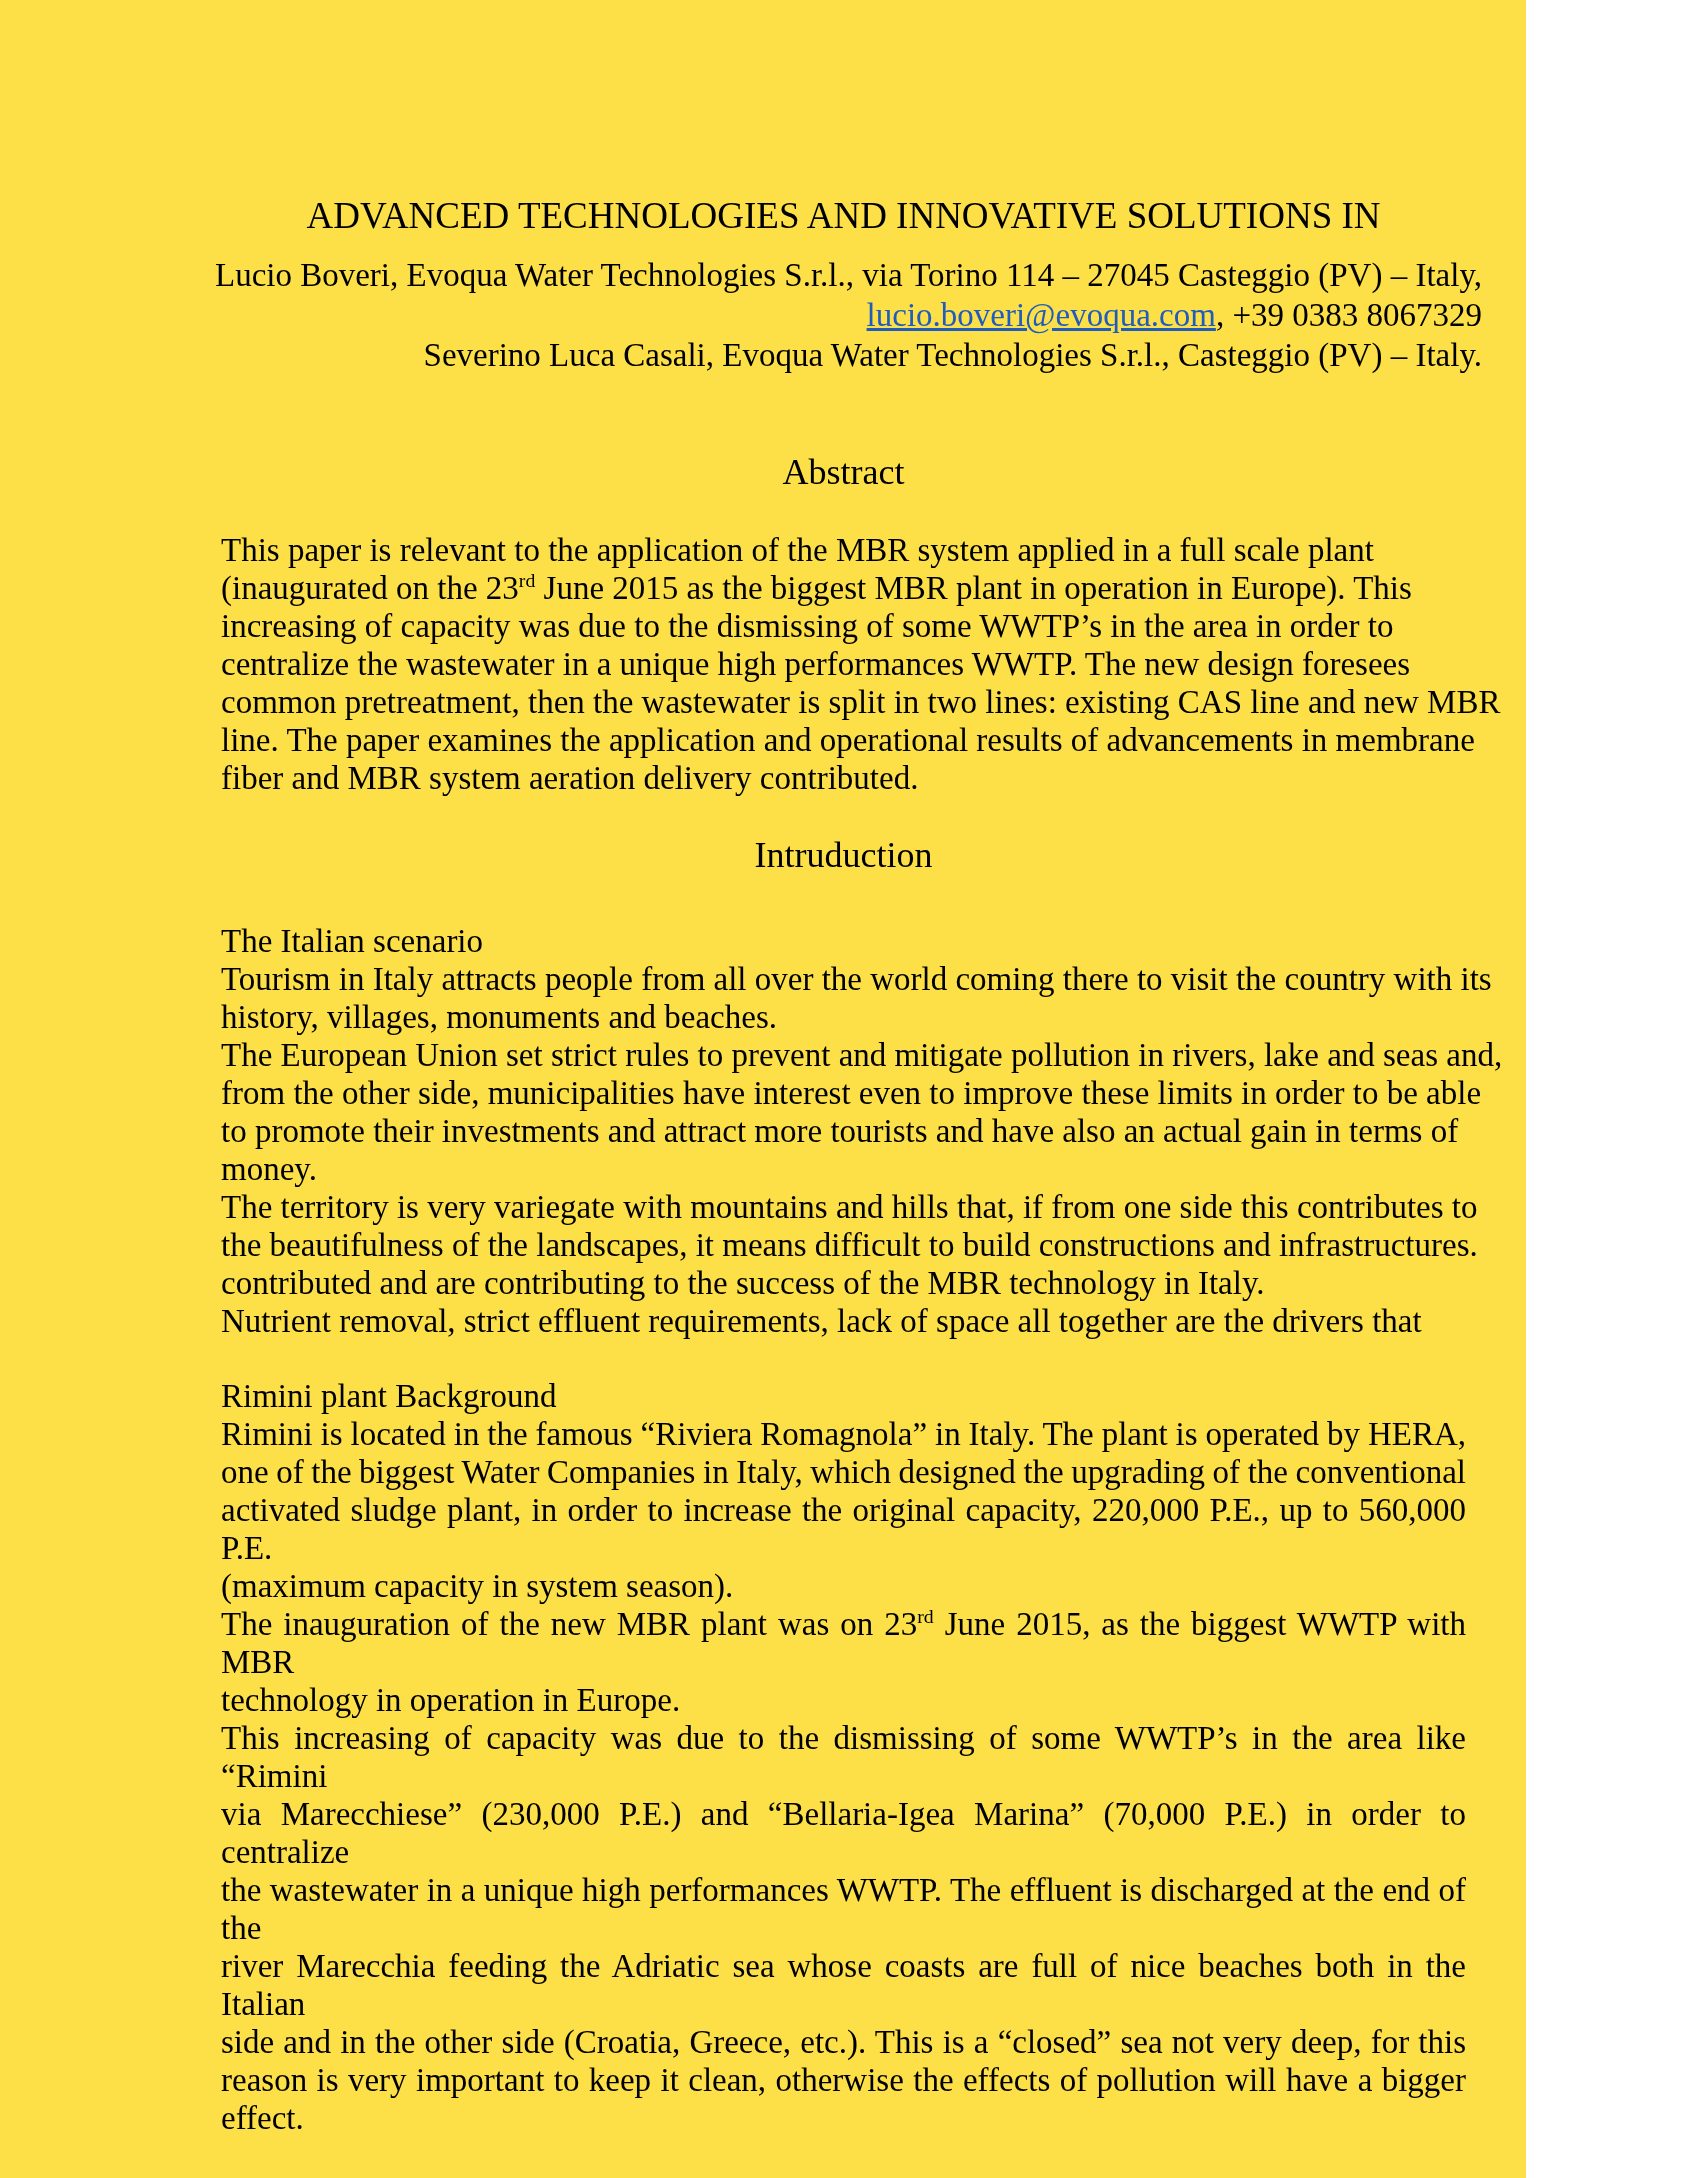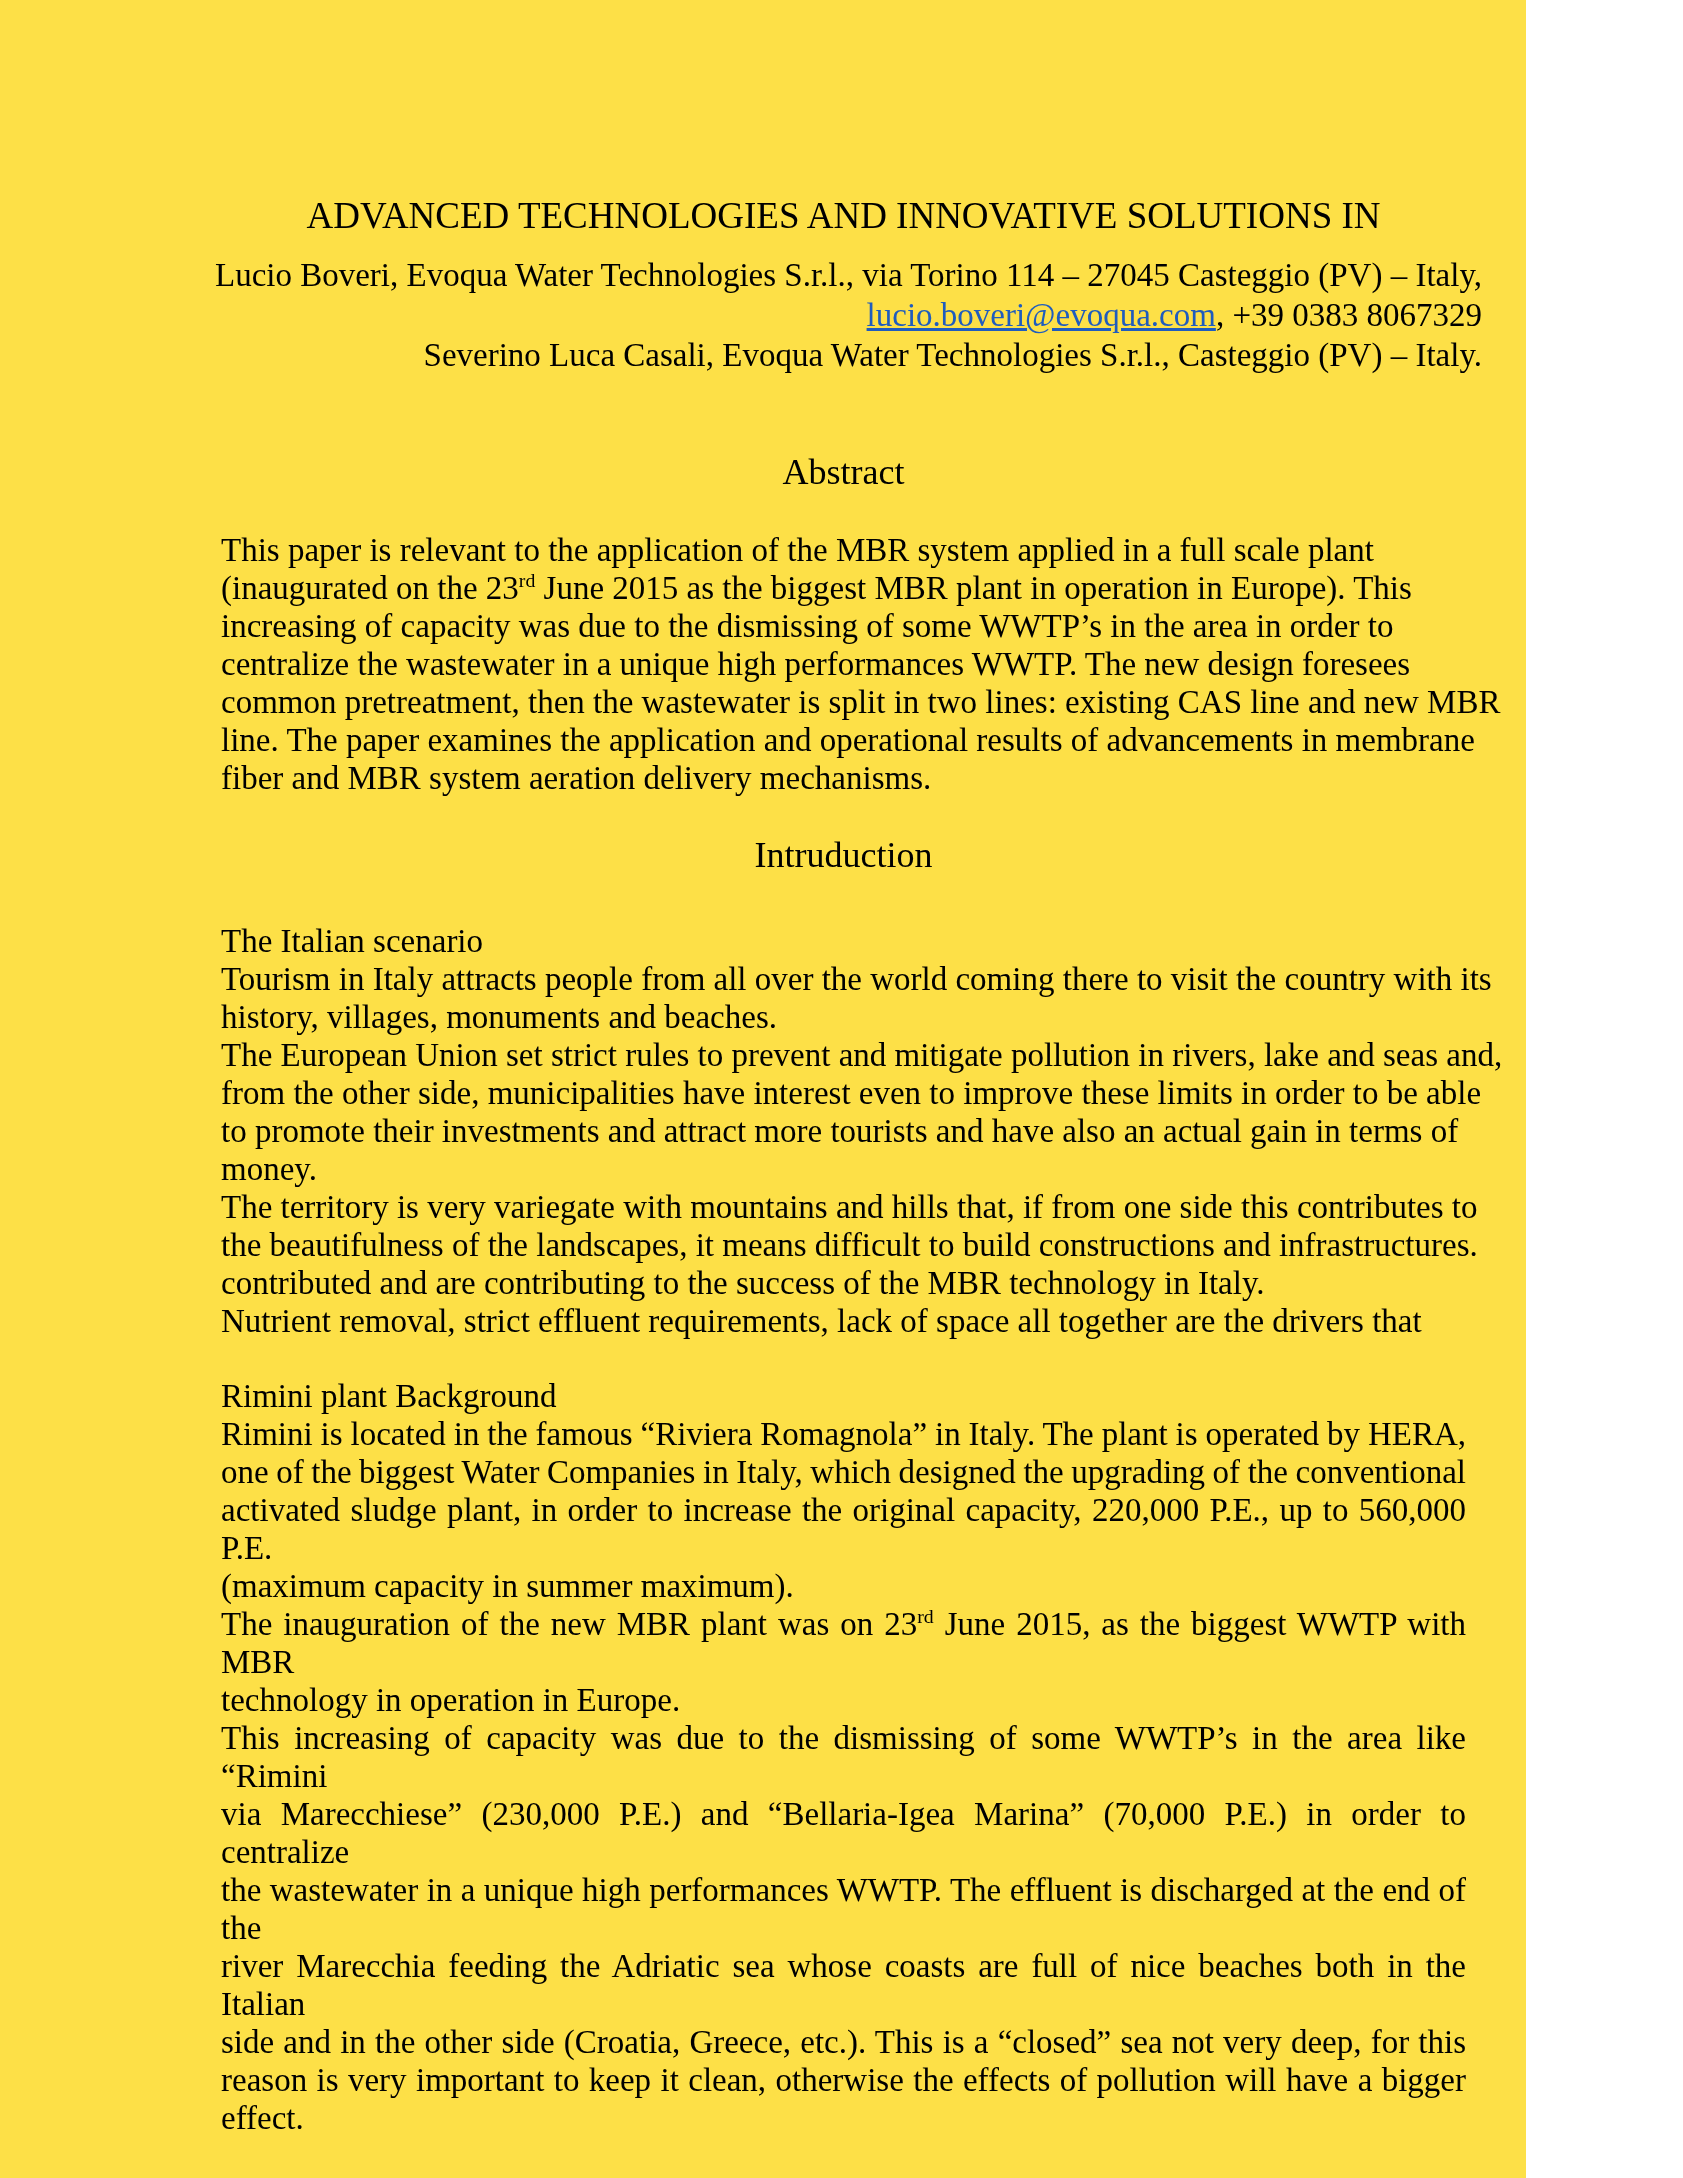--- a/index.html
+++ b/index.html
@@ -88,42 +88,42 @@
 
     <div class="doc-body">
         <div class="sec-heading">Abstract</div>
         <div class="para">
           <div class="line">This paper is relevant to the application of the MBR system applied in a full scale plant</div>
           <div class="line">(inaugurated on the 23<sup class="sup">rd</sup> June 2015 as the biggest MBR plant in operation in Europe). This</div>
           <div class="line">increasing of capacity was due to the dismissing of some WWTP’s in the area in order to</div>
           <div class="line">centralize the wastewater in a unique high performances WWTP. The new design foresees</div>
           <div class="line">common pretreatment, then the wastewater is split in two lines: existing CAS line and new MBR</div>
           <div class="line">line. The paper examines the application and operational results of advancements in membrane</div>
-          <div class="line">fiber and MBR system aeration delivery mechanisms.</div>
+          <div class="line">fiber and MBR system aeration delivery contributed.</div>
         </div>
         <div class="sec-heading">Intruduction</div>
         <div class="para">
           <div class="line">The Italian scenario</div>
           <div class="line">Tourism in Italy attracts people from all over the world coming there to visit the country with its</div>
           <div class="line">history, villages, monuments and beaches.</div>
           <div class="line">The European Union set strict rules to prevent and mitigate pollution in rivers, lake and seas and,</div>
           <div class="line">from the other side, municipalities have interest even to improve these limits in order to be able</div>
           <div class="line">to promote their investments and attract more tourists and have also an actual gain in terms of</div>
           <div class="line">money.</div>
           <div class="line">The territory is very variegate with mountains and hills that, if from one side this contributes to</div>
           <div class="line">the beautifulness of the landscapes, it means difficult to build constructions and infrastructures.</div>
           <div class="line">contributed and are contributing to the success of the MBR technology in Italy.</div>
           <div class="line">Nutrient removal, strict effluent requirements, lack of space all together are the drivers that</div>
         </div>
         <div class="para">
           <div class="line">Rimini plant Background</div>
           <div class="line jl">Rimini is located in the famous “Riviera Romagnola” in Italy. The plant is operated by HERA,</div>
           <div class="line jl">one of the biggest Water Companies in Italy, which designed the upgrading of the conventional</div>
           <div class="line jl">activated sludge plant, in order to increase the original capacity, 220,000 P.E., up to 560,000 P.E.</div>
-          <div class="line">(maximum capacity in summer maximum).</div>
+          <div class="line">(maximum capacity in system season).</div>
           <div class="line jl">The inauguration of the new MBR plant was on 23<sup class="sup">rd</sup> June 2015, as the biggest WWTP with MBR</div>
           <div class="line">technology in operation in Europe.</div>
           <div class="line jl">This increasing of capacity was due to the dismissing of some WWTP’s in the area like “Rimini</div>
           <div class="line jl">via Marecchiese” (230,000 P.E.) and “Bellaria-Igea Marina” (70,000 P.E.) in order to centralize</div>
           <div class="line jl">the wastewater in a unique high performances WWTP. The effluent is discharged at the end of the</div>
           <div class="line jl">river Marecchia feeding the Adriatic sea whose coasts are full of nice beaches both in the Italian</div>
           <div class="line jl">side and in the other side (Croatia, Greece, etc.). This is a “closed” sea not very deep, for this</div>
           <div class="line jl">reason is very important to keep it clean, otherwise the effects of pollution will have a bigger effect.</div>
         </div>
       </div>

